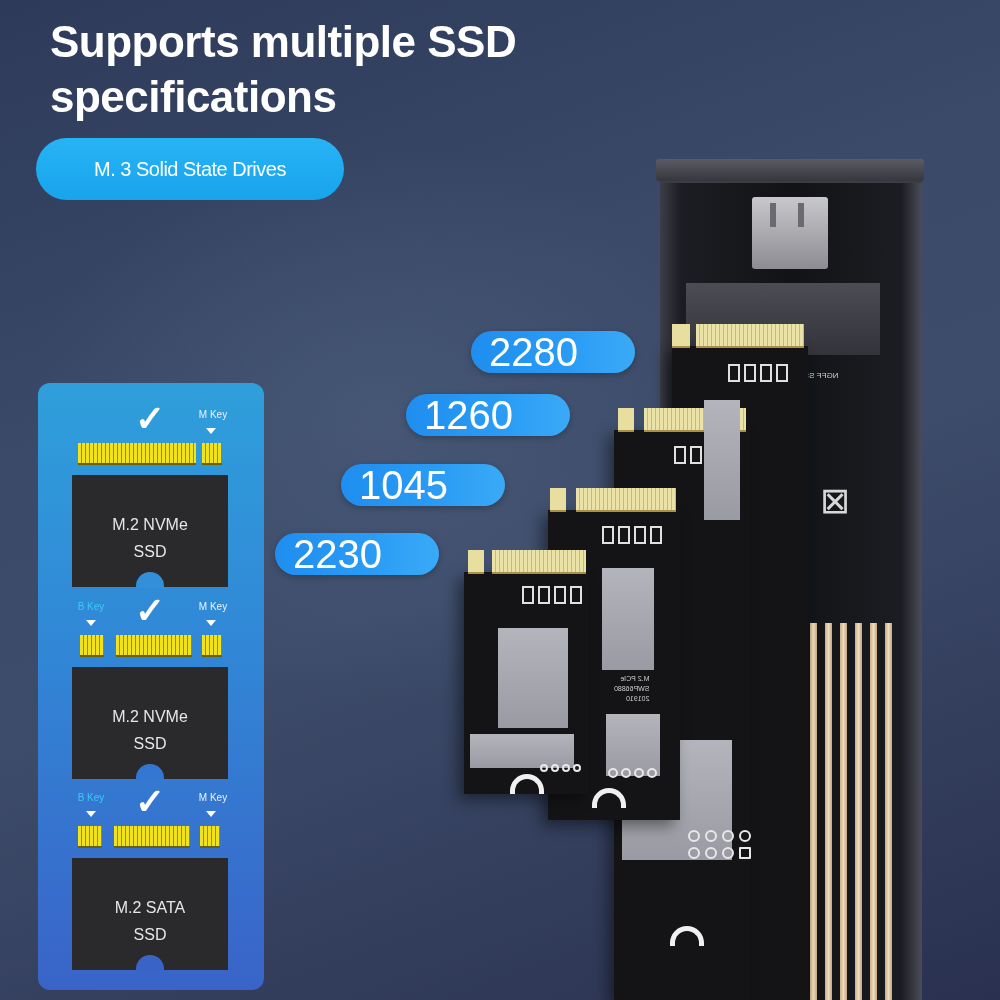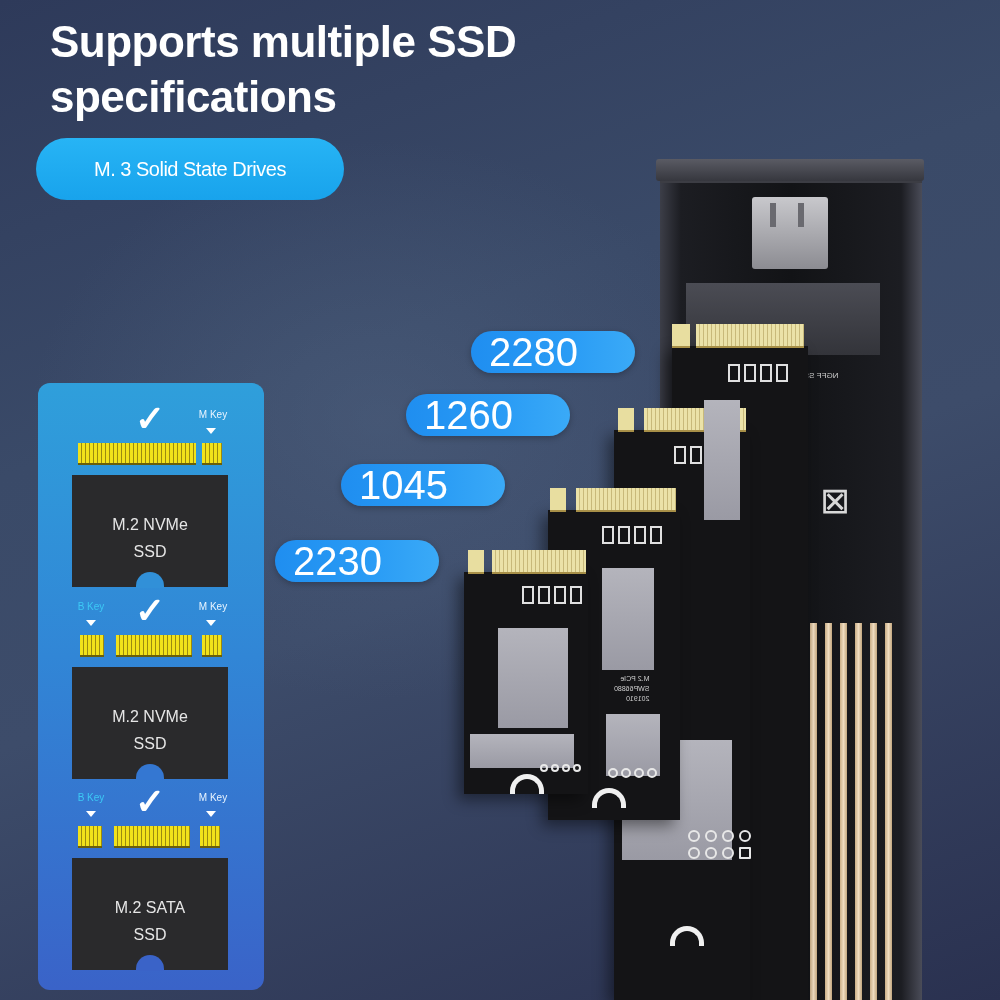--- a/index.html
+++ b/index.html
@@ -201,21 +201,21 @@
 
 <div class="size-pill" style="left:471px; top:331px;">
   <span>2280</span>
 </div>
 <div class="size-pill" style="left:406px; top:394px;">
   <span>1260</span>
 </div>
 <div class="size-pill" style="left:341px; top:464px;">
   <span>1045</span>
 </div>
-<div class="size-pill" style="left:275px; top:533px;margin-top:7px;">
+<div class="size-pill" style="left:275px; top:533px;">
   <span>2230</span>
 </div>
 
 <div class="enclosure">
   <div class="enc-lid"></div>
   <div class="usbc">
     <div class="usbc-slot"></div>
     <div class="usbc-slot r"></div>
   </div>
   <div class="enc-socket"></div>

